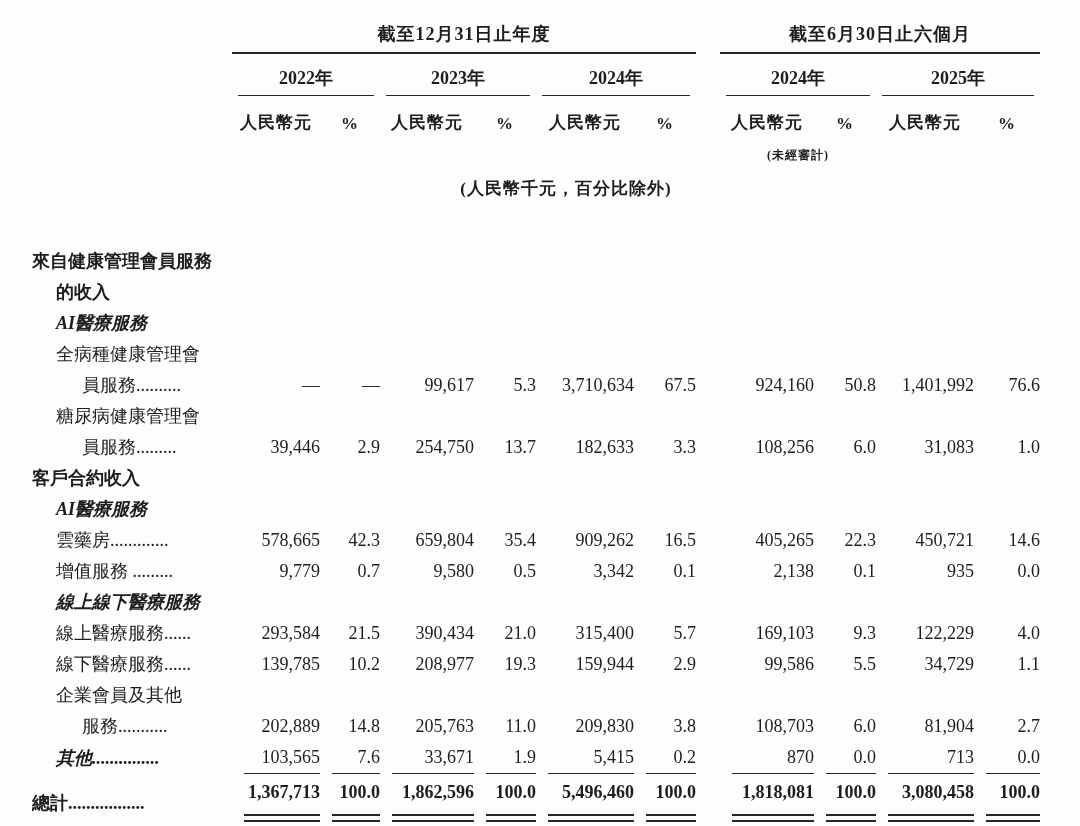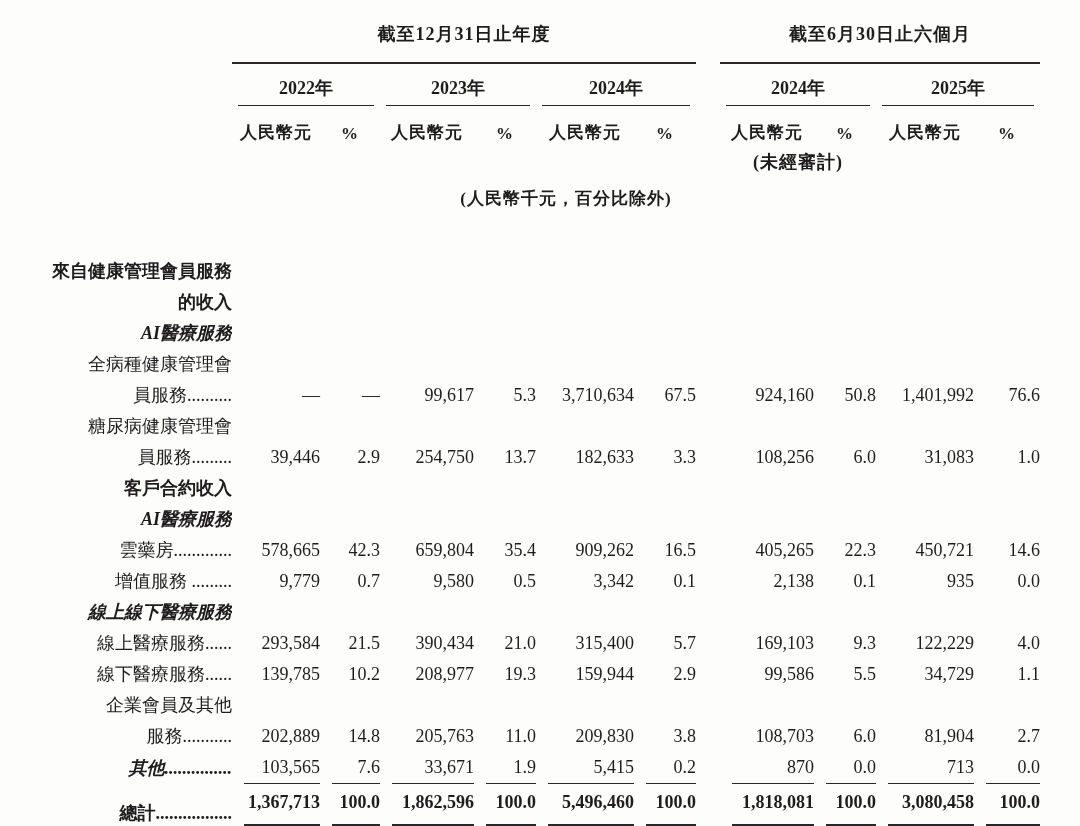--- a/index.html
+++ b/index.html
@@ -7,33 +7,33 @@
     width:1080px;height:826px;box-sizing:border-box;
     background:#fdfdfc;color:#1e1c1d;
     font-family:"Liberation Serif","DejaVu Serif",serif;
     padding:16px 30px 0 32px;
     overflow:hidden;
   }
   table{border-collapse:collapse;table-layout:fixed;width:1008px;}
   td{padding:0;vertical-align:bottom;font-size:18px;}
   
   .period-cell{border-bottom:2px solid #2a2628;text-align:center;
-    font-weight:bold;font-size:18px;letter-spacing:1px;padding-bottom:16px;height:30px;vertical-align:bottom;}
+    font-weight:bold;font-size:18px;letter-spacing:1px;padding-bottom:6px;height:30px;vertical-align:bottom;}
   .year-cell{height:42px;vertical-align:bottom;margin-top:27px;}
   .year-line{border-bottom:1.5px solid #2a2628;text-align:center;
     font-weight:bold;font-size:18px;margin:0 6px;padding-bottom:5px;}
   .unit-row td{height:38px;font-weight:bold;font-size:17px;letter-spacing:1px;}
   .unit-val{text-align:center;}
   .unit-pct{text-align:center;}
-  .unaudited-cell{text-align:center;font-weight:bold;font-size:18px;height:30px;letter-spacing:1px;}
+  .unaudited-cell{text-align:center;font-weight:bold;font-size:12px;height:30px;letter-spacing:1px;}
   .unitnote-cell{text-align:center;font-weight:bold;font-size:17px;height:36px;
     letter-spacing:1px;padding-left:60px;}
   .vgap td{height:46px;}
   
-  .lab .ln{line-height:31px;white-space:nowrap;overflow:hidden;text-align:right;}
+  .lab .ln{line-height:31px;white-space:nowrap;overflow:hidden;}
   .ind0{padding-left:0;}
   .ind1{padding-left:24px;}
   .ind2{padding-left:50px;}
   .num{text-align:right;line-height:31px;}
   .num .cell{margin-left:12px;}
   .section-bold .lab{font-weight:bold;}
   .subhead-italic .lab{font-weight:bold;font-style:italic;}
   .data-italic-underline .lab{font-weight:bold;font-style:italic;}
   .data-italic-underline .num .cell{border-bottom:1.5px solid #2a2628;}
   .total td{font-weight:bold;}

